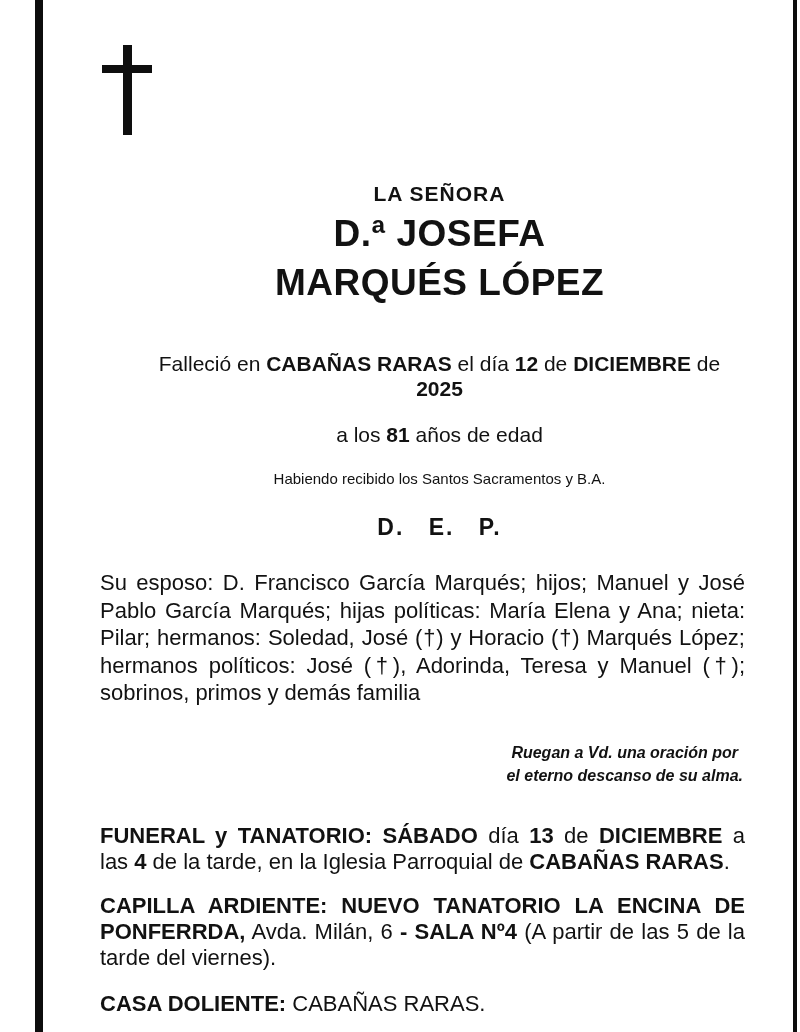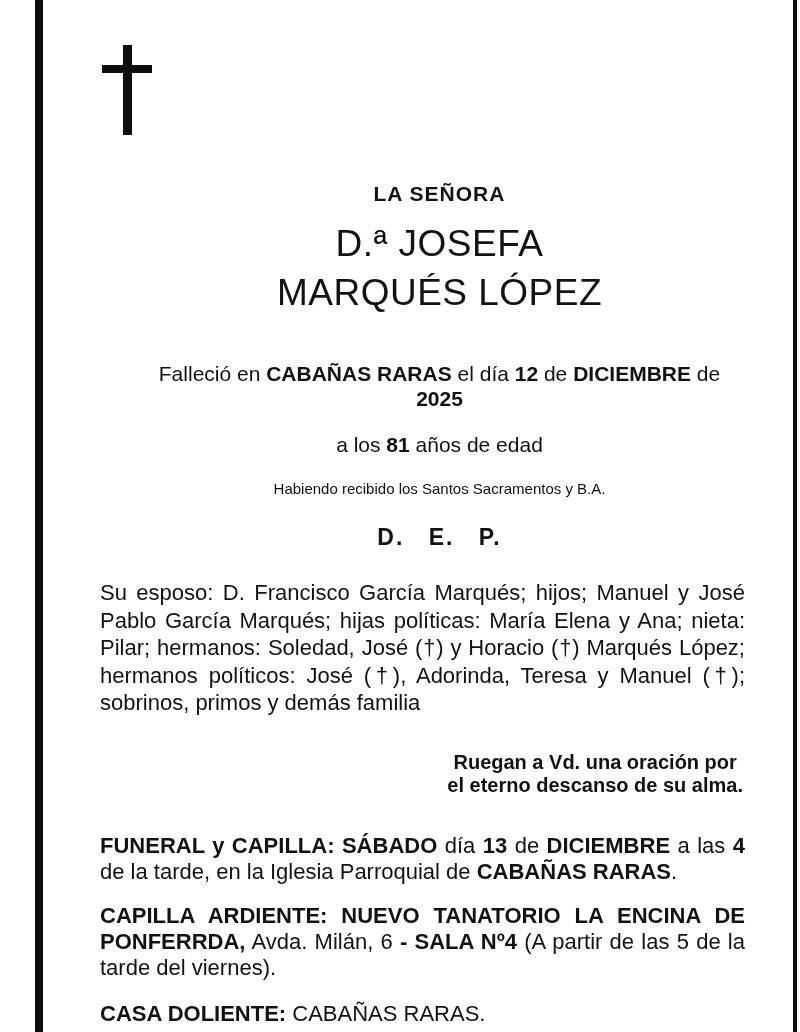--- a/index.html
+++ b/index.html
@@ -31,35 +31,35 @@
 
   p, h1, div { margin: 0; }
   .c { text-align: center; padding-left: 34px; }
 
   .honorific {
     padding-top: 182px;
     font-size: 21px; line-height: 24px;
     font-weight: bold; letter-spacing: 1px;
   }
   .name {
-    margin-top: 13px;
+    margin-top: 3px;
     font-size: 37px; line-height: 49px;
-    font-weight: normal; letter-spacing: 0.5px;
+    font-weight: bold; letter-spacing: 0.5px;
   }
   .name span { display: block; }
   .died     { margin-top: 44px; font-size: 21px; line-height: 25px; text-align: center; }
   .age      { margin-top: 21px; font-size: 21px; line-height: 25px; }
   .sacr     { margin-top: 19px; font-size: 15px; line-height: 25px; }
   .dep      { margin-top: 24px; font-size: 23px; line-height: 25px; font-weight: bold; word-spacing: 16px; letter-spacing: 2px; }
   .family   { margin-top: 29px; font-size: 22px; line-height: 27.5px; text-align: justify; }
   .prayer {
     margin-top: 34px; margin-left: auto; margin-right: 2px;
     width: max-content; max-width: 100%;
-    font-size: 20px; line-height: 23px;
-    font-weight: bold; text-align: center;
+    font-size: 16px; line-height: 23px;
+    font-weight: bold; font-style: italic; text-align: center;
   }
   .prayer span { display: block; }
   .detail   { font-size: 22px; line-height: 26px; text-align: justify; }
   .detail.funeral { margin-top: 36px; }
   .detail.capilla { margin-top: 18px; }
   .detail.casa    { margin-top: 20px; }
   .b { font-weight: bold; }
 </style>
 </head>
 <body>
@@ -90,20 +90,20 @@
 
     <p class="dep c">D. E. P.</p>
 
     <p class="family">Su esposo: D. Francisco García Marqués; hijos; Manuel y José Pablo García Marqués; hijas políticas: María Elena y Ana; nieta: Pilar; hermanos: Soledad, José (†) y Horacio (†) Marqués López; hermanos políticos: José (†), Adorinda, Teresa y Manuel (†); sobrinos, primos y demás familia</p>
 
     <div class="prayer">
         <span>Ruegan a Vd. una oración por</span>
         <span>el eterno descanso de su alma.</span>
       </div>
 
-    <p class="detail funeral"><span class="b">FUNERAL y CAPILLA: SÁBADO</span><span> día </span><span class="b">13</span><span> de </span><span class="b">DICIEMBRE</span><span> a las </span><span class="b">4</span><span> de la tarde, en la Iglesia Parroquial de </span><span class="b">CABAÑAS RARAS</span><span>.</span></p>
+    <p class="detail funeral"><span class="b">FUNERAL y TANATORIO: SÁBADO</span><span> día </span><span class="b">13</span><span> de </span><span class="b">DICIEMBRE</span><span> a las </span><span class="b">4</span><span> de la tarde, en la Iglesia Parroquial de </span><span class="b">CABAÑAS RARAS</span><span>.</span></p>
 
     <p class="detail capilla"><span class="b">CAPILLA ARDIENTE: NUEVO TANATORIO LA ENCINA DE PONFERRDA,</span><span> Avda. Milán, 6 </span><span class="b">- SALA Nº4</span><span> (A partir de las 5 de la tarde del viernes).</span></p>
 
     <p class="detail casa"><span class="b">CASA DOLIENTE:</span><span> CABAÑAS RARAS.</span></p>
 
   </div>
 </div>
 
 </body></html>

